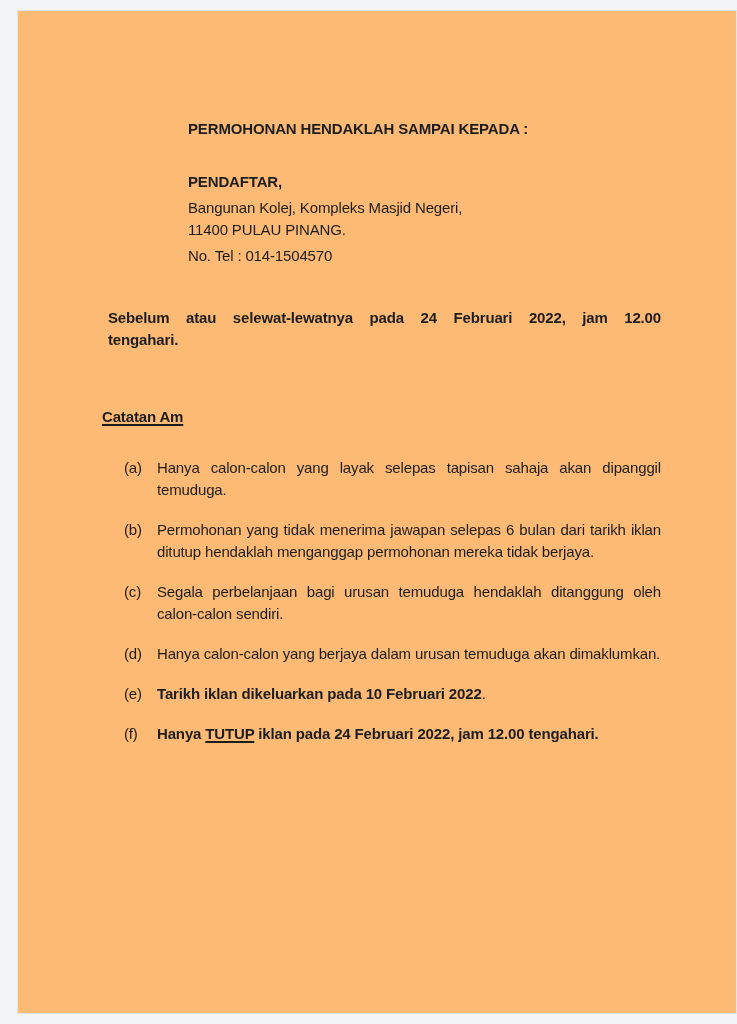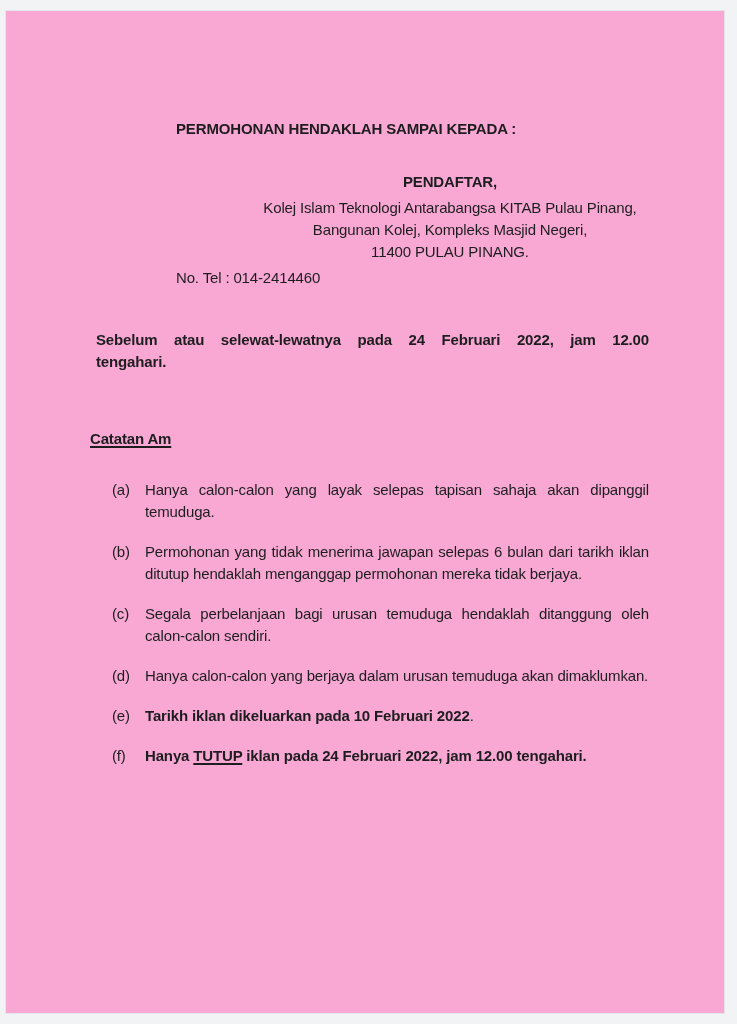--- a/index.html
+++ b/index.html
@@ -6,39 +6,38 @@
     margin: 0;
     padding: 0;
     width: 737px;
     height: 1024px;
     background: #f2f3f5;
     font-family: "Liberation Sans", sans-serif;
     overflow: hidden;
   }
   .page {
     position: absolute;
-    left: 5px;
+    left: 17px;
     top: 10px;
     width: 720px;
     height: 1004px;
     box-sizing: border-box;
-    background: #f9a8d4;
+    background: #fdba74;
     border: 1px solid #e3e5e8;
     color: #1d1d1f;
     font-size: 15px;
     line-height: 22px;
     letter-spacing: -0.15px;
   }
   .recipient-heading {
     margin: 107px 0 0 170px;
     font-weight: bold;
   }
   .address-block {
     margin: 31px 0 0 170px;
-    text-align: center;
   }
   .addressee {
     font-weight: bold;
     margin-bottom: 4px;
   }
   .phone-line {
     margin: 4px 0 0 170px;
   }
   .deadline {
     margin: 40px 75px 0 90px;
@@ -79,27 +78,26 @@
 </head>
 <body>
 
 <div class="page">
 
   <div class="recipient-heading">PERMOHONAN HENDAKLAH SAMPAI KEPADA :</div>
 
   <div class="address-block">
     <div class="addressee">PENDAFTAR,</div>
     <div id="address-lines">
-        <div class="address-line">Kolej Islam Teknologi Antarabangsa KITAB Pulau Pinang,</div>
         <div class="address-line">Bangunan Kolej, Kompleks Masjid Negeri,</div>
         <div class="address-line">11400 PULAU PINANG.</div>
       </div>
   </div>
 
-  <div class="phone-line">No. Tel : 014-2414460</div>
+  <div class="phone-line">No. Tel : 014-1504570</div>
 
   <div class="deadline">Sebelum atau selewat-lewatnya pada 24 Februari 2022, jam 12.00 tengahari.</div>
 
   <div class="notes-heading">
     <span class="underlined">Catatan Am</span>
   </div>
 
   <div class="notes-list" id="notes-list">
       <div class="note">
         <span class="note-label">(a)</span>

